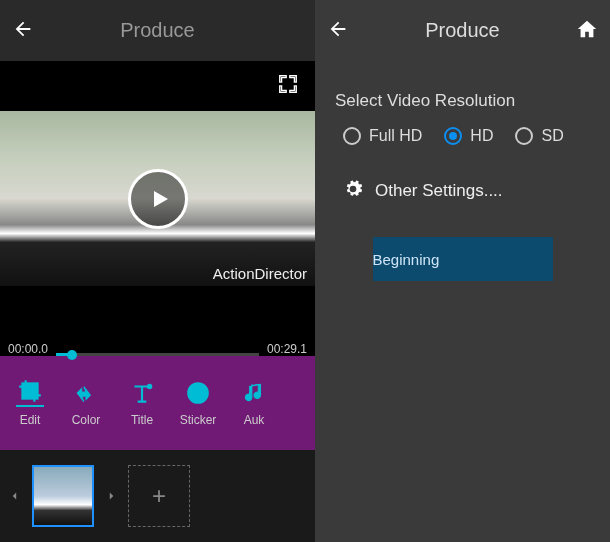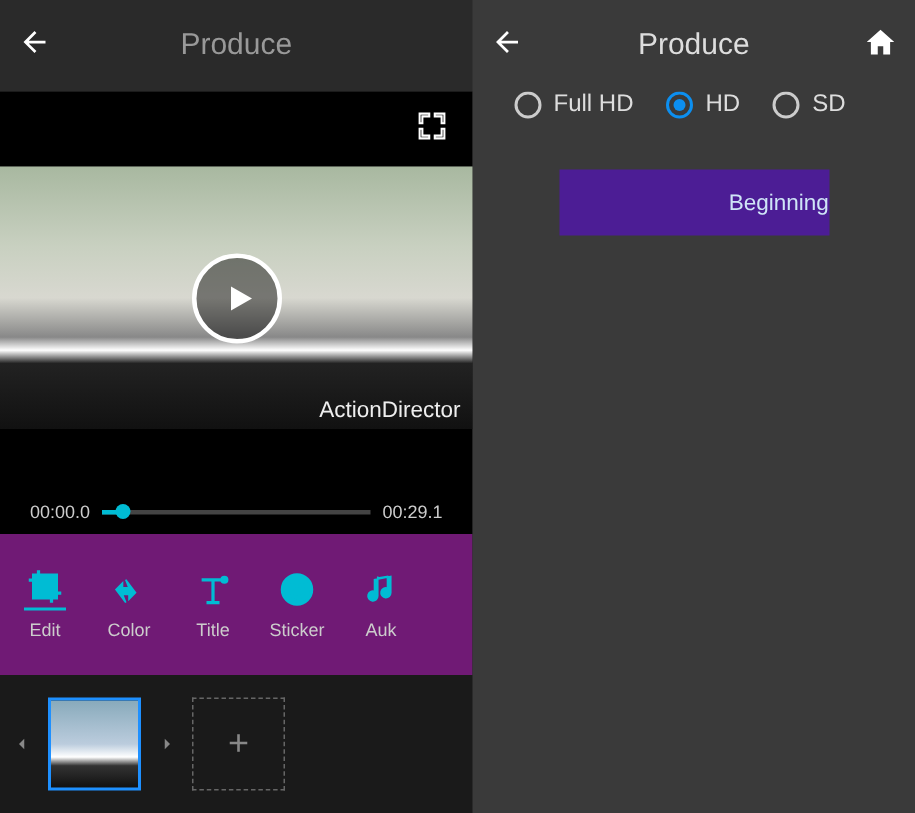--- a/index.html
+++ b/index.html
@@ -42,21 +42,21 @@
       cursor: pointer;
     }
     .play-btn svg { width: 24px; height: 24px; fill: #fff; margin-left: 4px; }
     .watermark {
       position: absolute; bottom: 4px; right: 8px;
       color: #eee; font-size: 15px; font-weight: 300;
     }
     .spacer { height: 40px; background: #000; }
     .progress-row {
       height: 30px; background: #000; display: flex;
-      align-items: center; padding: 0 20px; gap: 8px;
+      align-items: flex-end; padding: 0 8px; gap: 8px;
     }
     .time-label { color: #ccc; font-size: 12px; }
     .progress-track {
       flex: 1; height: 3px; background: #444;
       position: relative; cursor: pointer;
     }
     .progress-fill {
       position: absolute; left: 0; top: 0; height: 100%;
       width: 8%; background: #00bcd4;
     }
@@ -110,22 +110,22 @@
     .radio-row.selected .radio-dot { display: block; }
     .radio-label { color: #ddd; font-size: 16px; }
     .other-settings {
       display: flex; align-items: center; gap: 12px;
       padding: 34px 28px 0; cursor: pointer;
     }
     .gear-icon svg { width: 20px; height: 20px; fill: #fff; }
     .other-label { color: #eee; font-size: 17px; }
     .begin-btn {
       margin: 34px auto 0; width: 180px; height: 44px;
-      background: #4c1d95; color: #cfe5f7;
-      display: flex; align-items: center; justify-content: flex-end;
+      background: #0c4a6e; color: #cfe5f7;
+      display: flex; align-items: center; justify-content: flex-start;
       font-size: 15px; cursor: pointer;
     }
   </style>
 </head>
 <body>
 
 <div class="pane left">
   <div class="header">
     <span class="back-arrow">
       <svg viewBox="0 0 24 24">
@@ -228,32 +228,41 @@
           <path d="M20 11H7.8l5.6-5.6L12 4l-8 8 8 8 1.4-1.4L7.8 13H20z"></path>
         </svg>
     </span>
     <span class="header-title">Produce</span>
     <span class="home-btn">
       <svg viewBox="0 0 24 24">
           <path d="M12 3l10 9h-3v9h-5v-6h-4v6H5v-9H2l10-9z"></path>
         </svg>
     </span>
   </div>
+  <div class="section-title">Select Video Resolution</div>
   <div class="radio-list">
     <div class="radio-row">
       <span class="radio-circle"></span>
       <span class="radio-label">Full HD</span>
     </div>
     <div class="radio-row selected">
       <span class="radio-circle">
           <span class="radio-dot"></span>
         </span>
       <span class="radio-label">HD</span>
     </div>
     <div class="radio-row">
       <span class="radio-circle"></span>
       <span class="radio-label">SD</span>
     </div>
   </div>
+  <div class="other-settings">
+    <span class="gear-icon">
+      <svg viewBox="0 0 24 24">
+          <path d="M12 8a4 4 0 100 8 4 4 0 000-8zm9 4l2 1-1 3-2.3-.5a7 7 0 01-1.4 1.4l.5 2.3-3 1-1-2a7 7 0 01-2 0l-1 2-3-1 .5-2.3a7 7 0 01-1.4-1.4L5.6 16l-1-3 2-1a7 7 0 010-2l-2-1 1-3 2.3.5A7 7 0 019.3 5.1L8.8 2.8l3-1 1 2a7 7 0 012 0l1-2 3 1-.5 2.3a7 7 0 011.4 1.4l2.3-.5 1 3-2 1a7 7 0 010 2z"></path>
+        </svg>
+    </span>
+    <span class="other-label">Other Settings....</span>
+  </div>
   <div class="begin-btn">
     <span>Beginning</span>
   </div>
 </div>
 
 </body></html>

